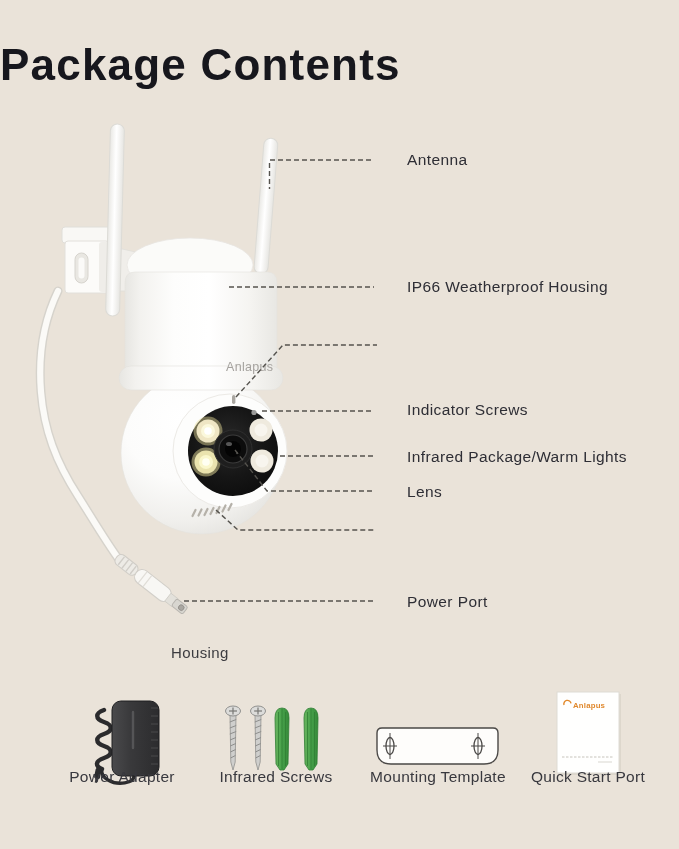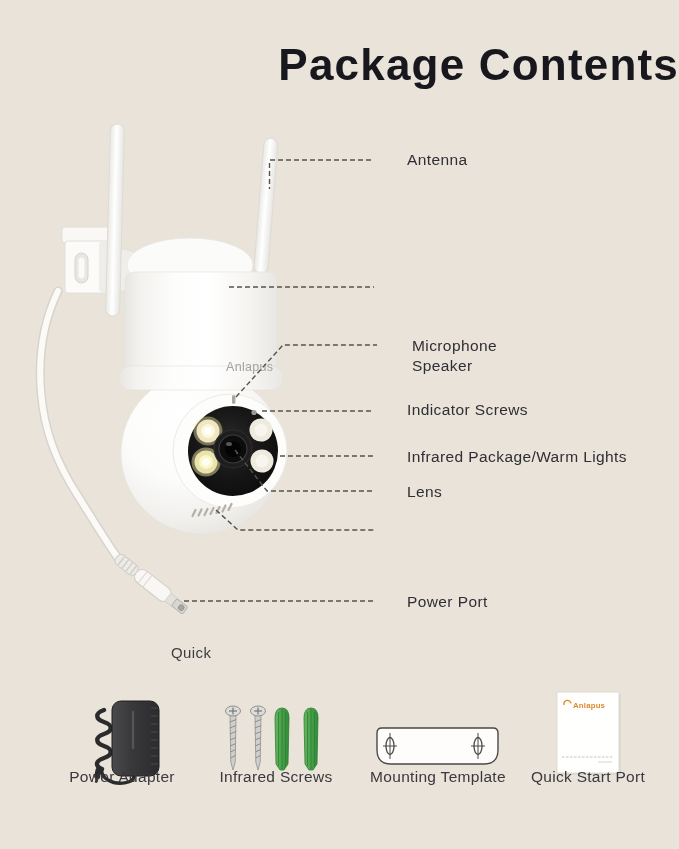--- a/index.html
+++ b/index.html
@@ -1,19 +1,19 @@
 <!DOCTYPE html>
 <html><head>
 <meta charset="utf-8">
 <style>
   html,body{margin:0;padding:0;}
   body{background:#eae3d9;font-family:"Liberation Sans",sans-serif;}
   .stage{position:relative;width:679px;height:849px;background:#eae3d9;overflow:hidden;}
   .title{
-    position:absolute;top:40px;left:0;width:679px;text-align:right;
+    position:absolute;top:40px;left:0;width:679px;text-align:left;
     font-size:44px;font-weight:800;letter-spacing:1.2px;color:#17171d;
   }
   .art{position:absolute;left:0;top:0;width:679px;height:849px;}
   .part-label{
     position:absolute;left:381px;font-size:15.5px;letter-spacing:.4px;
     color:#2e2e35;line-height:20px;white-space:nowrap;margin-left:26px;
   }
   .part-label.two-line{line-height:19.5px;left:386px;}
   .camera-caption{
     position:absolute;left:171px;top:644px;font-size:15px;letter-spacing:.4px;color:#3c3c40;
@@ -253,29 +253,26 @@
       <rect x="559" y="694" width="62" height="81" fill="#ddd7cc"></rect>
       <rect x="557" y="692" width="62" height="81" fill="#fffffe" stroke="#dedbd4" stroke-width="1"></rect>
       <path d="M564,705 A3.6,3.6 0 1 1 571,703.4" fill="none" stroke="#e2892b" stroke-width="1.4"></path>
       <text x="573" y="707.5" font-size="7.8" font-weight="bold" letter-spacing="0.2" fill="#e0892e">Anlapus</text>
       <line x1="562" y1="757" x2="613" y2="757" stroke="#b9b5ac" stroke-width="0.8" stroke-dasharray="2.5 1.5"></line>
       <line x1="598" y1="762" x2="612" y2="762" stroke="#c9c5bd" stroke-width="0.7"></line>
     </g>
   </svg>
 
   <div class="part-label" style="top:150px">Antenna</div>
-  <div class="part-label two-line" style="top:336px">
-    <div>Microphone</div>
-    <div>Speaker</div>
-  </div>
+  <div class="part-label" style="top:277px">IP66 Weatherproof Housing</div>
   <div class="part-label" style="top:400px">Indicator Screws</div>
   <div class="part-label" style="top:447px">Infrared Package/Warm Lights</div>
   <div class="part-label" style="top:482px">Lens</div>
   <div class="part-label" style="top:592px">Power Port</div>
 
-  <div class="camera-caption">Quick</div>
+  <div class="camera-caption">Housing</div>
 
   <div class="acc-caption" style="left:122px">Power Adapter</div>
   <div class="acc-caption" style="left:276px">Infrared Screws</div>
   <div class="acc-caption" style="left:438px">Mounting Template</div>
   <div class="acc-caption" style="left:588px">Quick Start Port</div>
 
 </div>
 
 </body></html>

